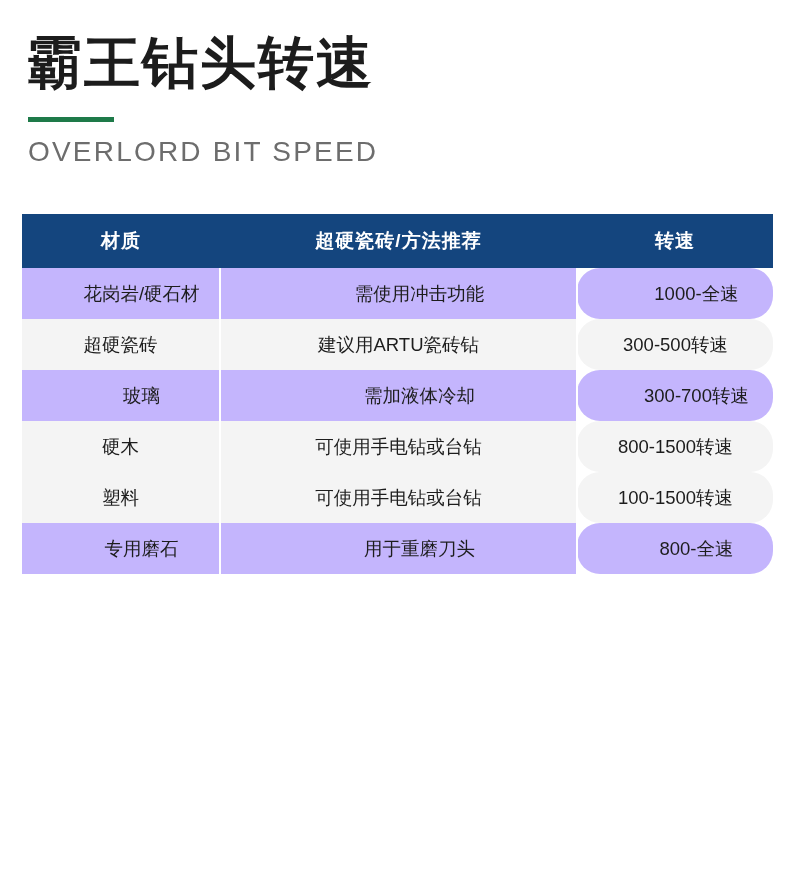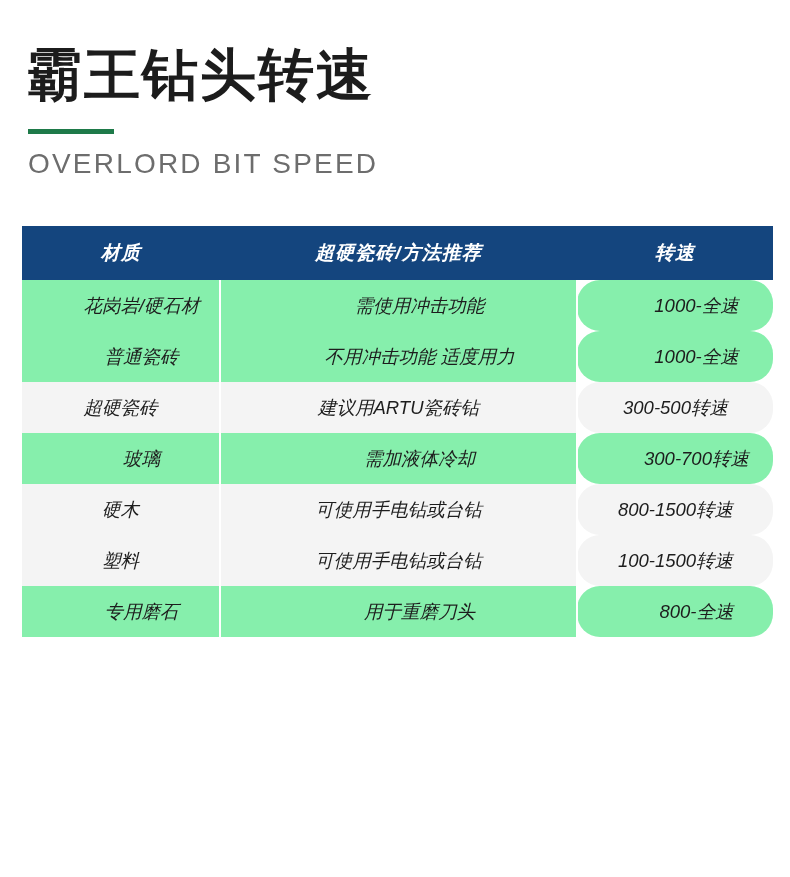--- a/index.html
+++ b/index.html
@@ -17,21 +17,21 @@
   .page {
     position: relative;
     width: 790px;
     height: 877px;
     box-sizing: border-box;
     padding: 0 22px;
   }
 
   
   .heading-block {
-    padding-top: 44px;
+    padding-top: 32px;
   }
   .main-title {
     font-size: 56px;
     line-height: 1.12;
     font-weight: bold;
     color: #1c1c1c;
     letter-spacing: 2px;
     margin: 0 0 0 4px;
     font-family: "DejaVu Sans", "Liberation Sans", sans-serif;
   }
@@ -54,21 +54,20 @@
     margin-top: 46px;
     width: 745px;
     border-collapse: collapse;
     table-layout: fixed;
   }
   .spec-table th,
   .spec-table td {
     text-align: center;
     vertical-align: middle;
     border: 0;
-    font-style: italic;
   }
   .spec-table thead th {
     background: #14457e;
     color: #ffffff;
     font-size: 19px;
     font-weight: bold;
     height: 52px;
     letter-spacing: 1px;
   }
   .spec-table thead th.col-material { width: 196px; }
@@ -81,21 +80,21 @@
     height: 51px;
     padding: 4px 6px;
     box-sizing: border-box;
     border-right: 2px solid #ffffff;
   }
   .spec-table tbody td:last-child {
     border-right: 0;
     border-radius: 23px;
   }
   .spec-table tbody tr.row-odd td {
-    background: #86efac;
+    background: #c4b5fd;
     padding-left: 48px;
   }
   .spec-table tbody tr.row-even td {
     background: #f4f4f4;
   }
   .spec-table tbody tr.tall td {
     height: 66px;
   }
   .cell-multiline {
     line-height: 1.35;
@@ -130,25 +129,20 @@
         <th class="col-method">超硬瓷砖/方法推荐</th>
         <th class="col-speed">转速</th>
       </tr>
     </thead>
     <tbody>
       <tr class="row-odd">
         <td>花岗岩/硬石材</td>
         <td>需使用冲击功能</td>
         <td>1000-全速</td>
       </tr>
-      <tr class="row-odd">
-        <td>普通瓷砖</td>
-        <td>不用冲击功能 适度用力</td>
-        <td>1000-全速</td>
-      </tr>
       <tr class="row-even">
         <td>超硬瓷砖</td>
         <td>建议用ARTU瓷砖钻</td>
         <td>300-500转速</td>
       </tr>
       <tr class="row-odd">
         <td>玻璃</td>
         <td>需加液体冷却</td>
         <td>300-700转速</td>
       </tr>

